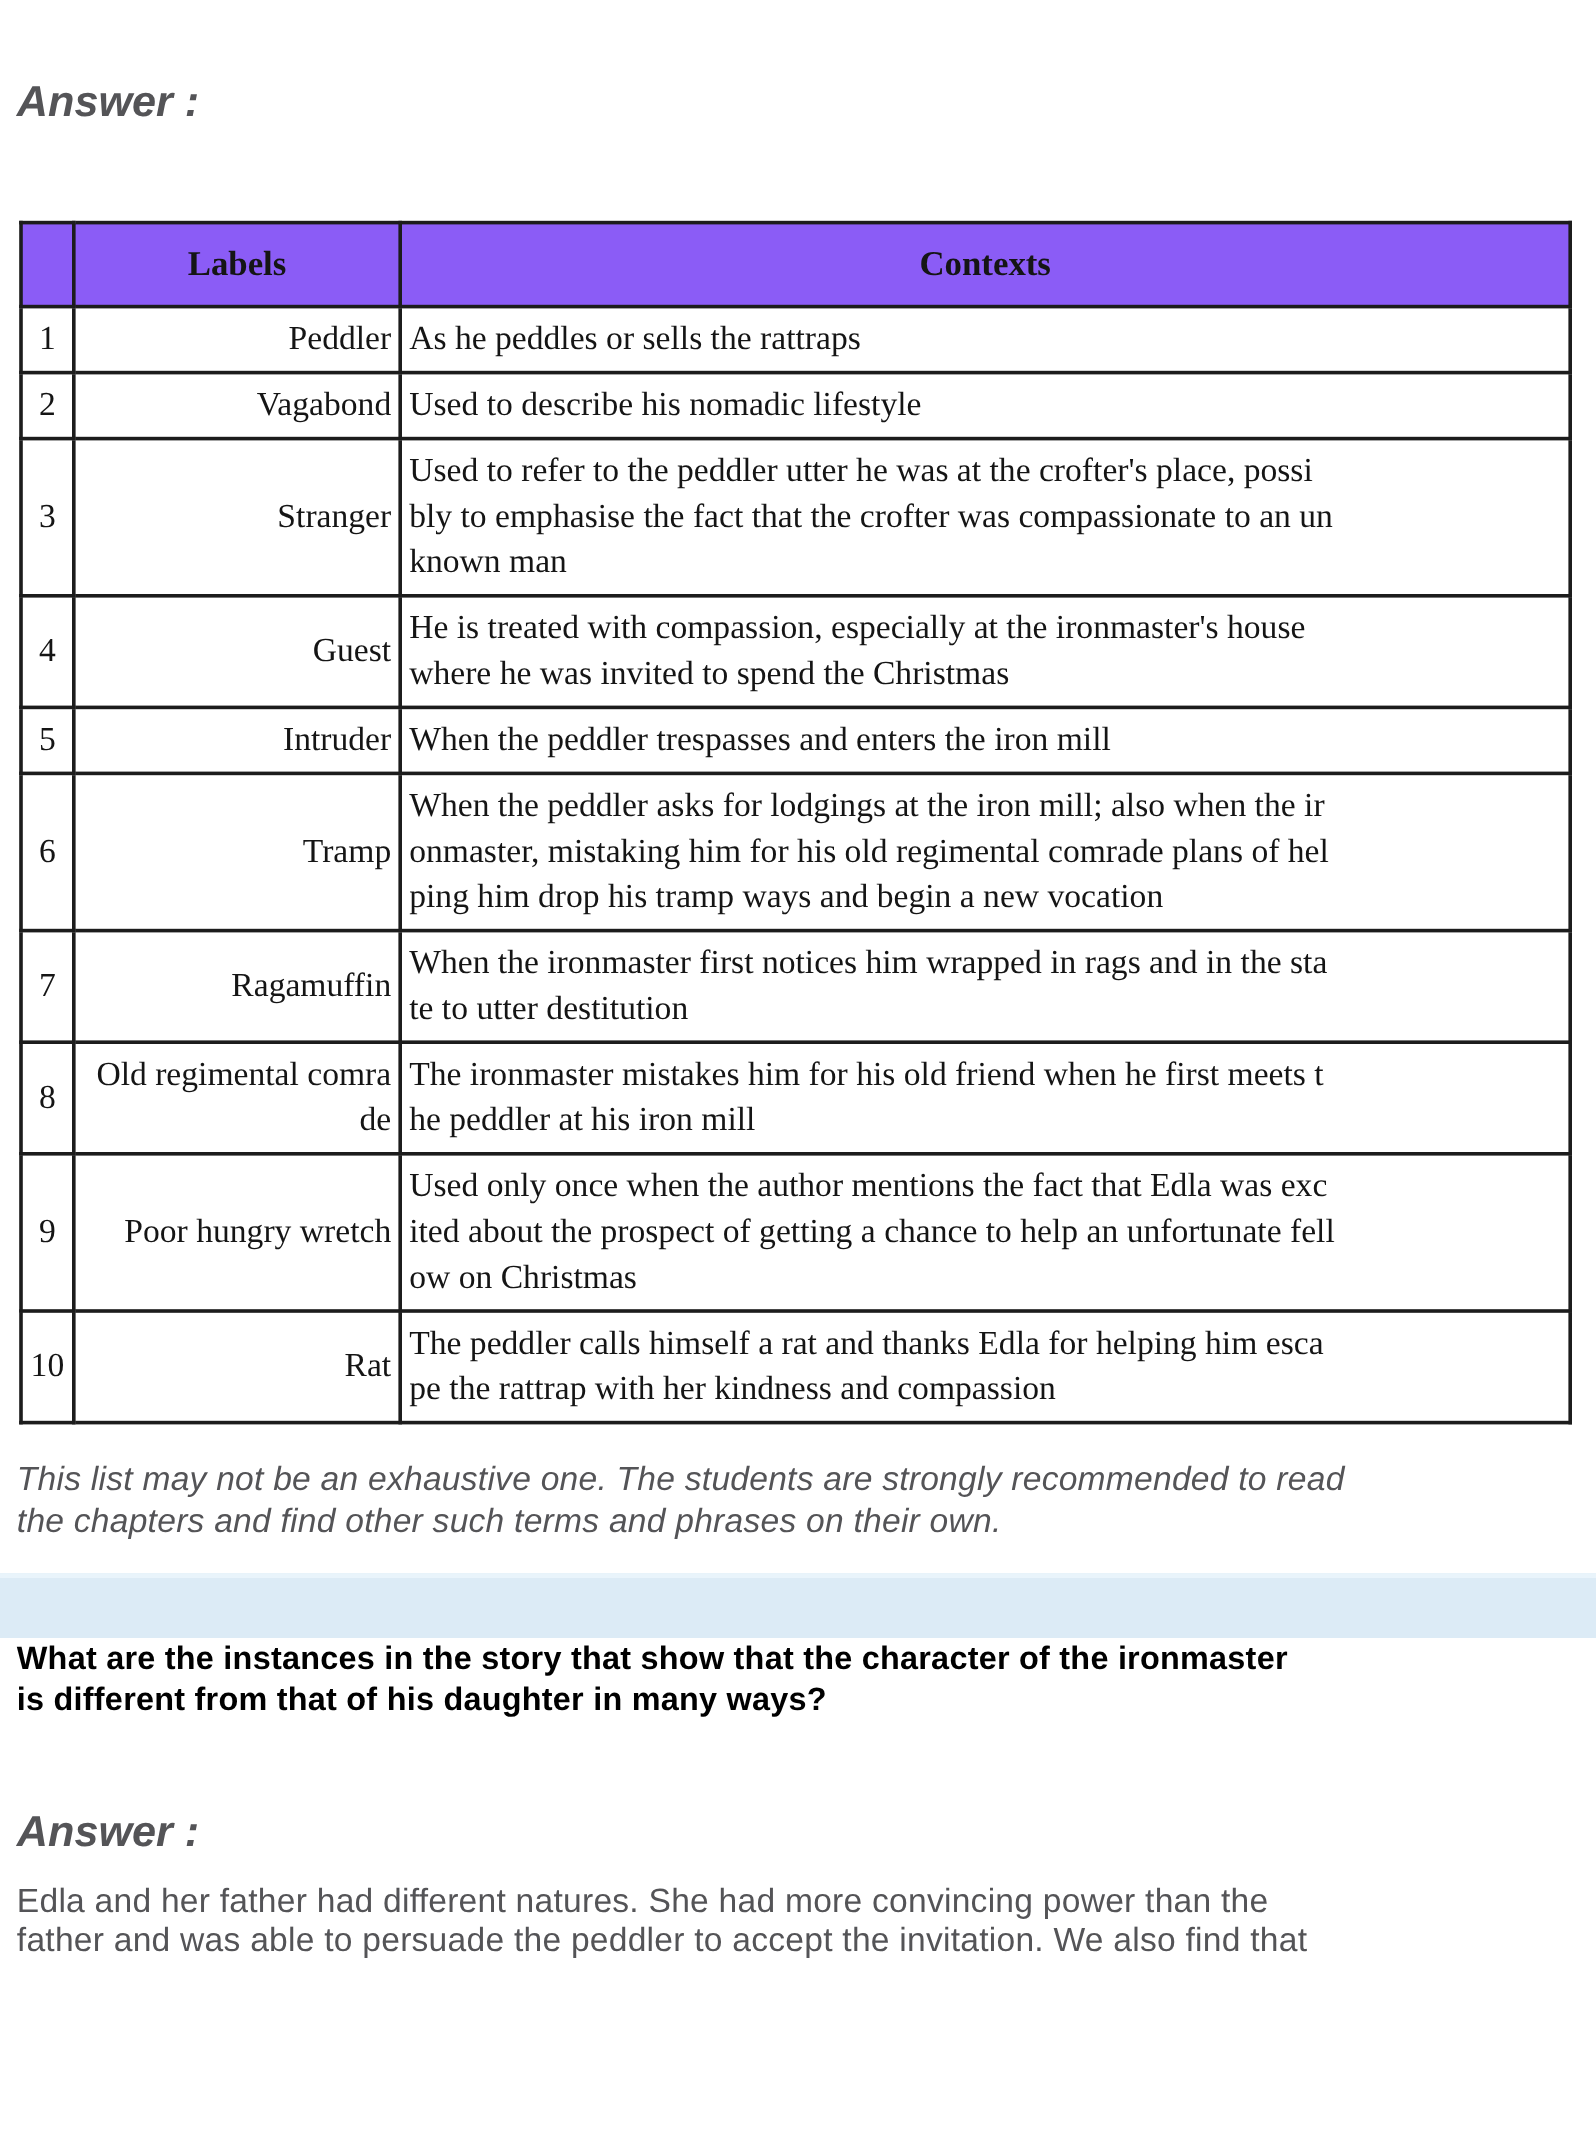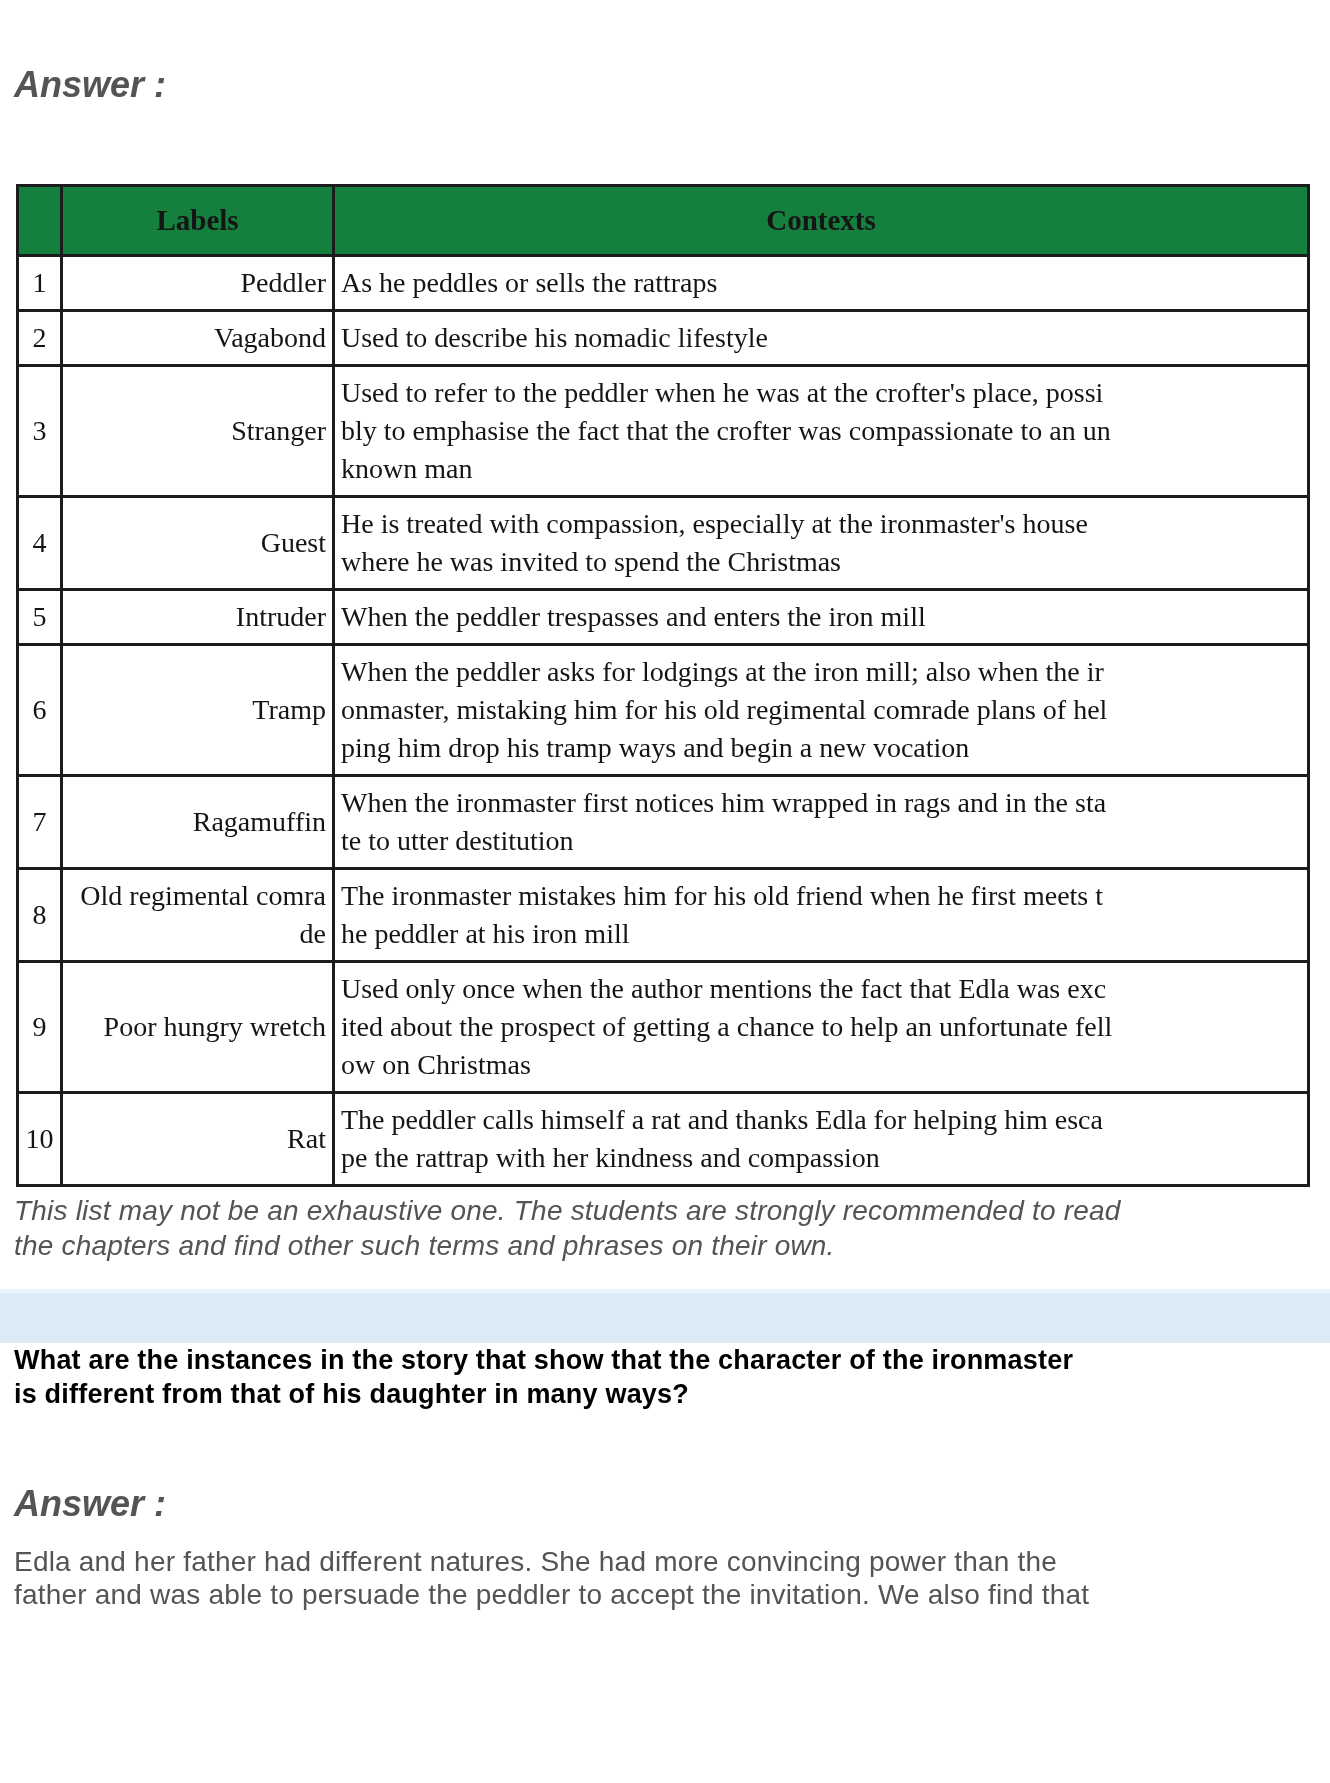--- a/index.html
+++ b/index.html
@@ -46,36 +46,36 @@
     table-layout: fixed;
   }
   .labels-table th, .labels-table td {
     border: 3px solid #1c1c1c;
   }
   .labels-table th {
     font-size: 29px;
     font-weight: bold;
     padding: 17px 6px;
     text-align: center;
-    background: #15803d;
+    background: #8b5cf6;
   }
   .labels-table td {
     font-size: 28px;
     line-height: 38px;
     padding: 7px 6px;
     vertical-align: middle;
   }
   .col-num   { width: 44px; }
   .col-label { width: 272px; }
   td.num     { text-align: center; }
   td.label   { text-align: right; white-space: pre-line; }
   td.context { text-align: left; white-space: pre-line; }
 
   .note {
-    margin-top: 6px;
+    margin-top: 28px;
     font-style: italic;
     font-size: 28px;
     line-height: 35px;
     color: #545457;
     white-space: pre-line;
     letter-spacing: 0.2px;
   }
   .divider-band {
     height: 50px;
     background: #dcebf6;
@@ -136,21 +136,21 @@
 
     <tr>
       <td class="num">2</td>
       <td class="label">Vagabond</td>
       <td class="context">Used to describe his nomadic lifestyle</td>
     </tr>
 
     <tr>
       <td class="num">3</td>
       <td class="label">Stranger</td>
-      <td class="context">Used to refer to the peddler when he was at the crofter's place, possi
+      <td class="context">Used to refer to the peddler utter he was at the crofter's place, possi
 bly to emphasise the fact that the crofter was compassionate to an un
 known man</td>
     </tr>
 
     <tr>
       <td class="num">4</td>
       <td class="label">Guest</td>
       <td class="context">He is treated with compassion, especially at the ironmaster's house
 where he was invited to spend the Christmas</td>
     </tr>

